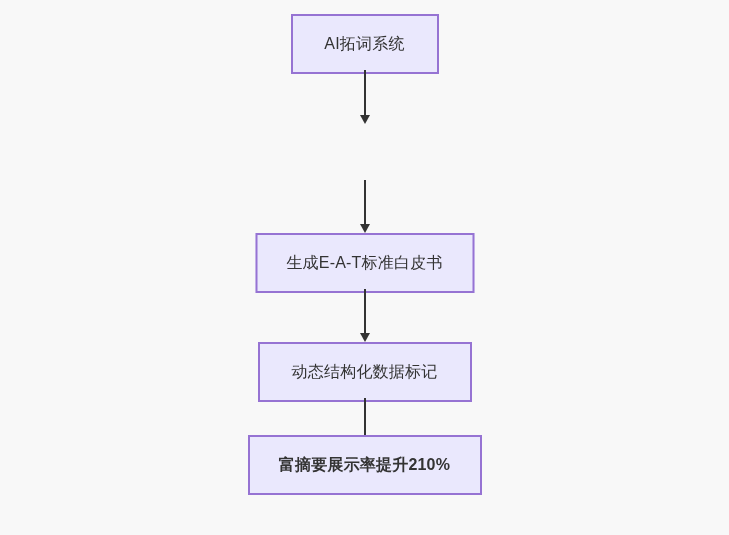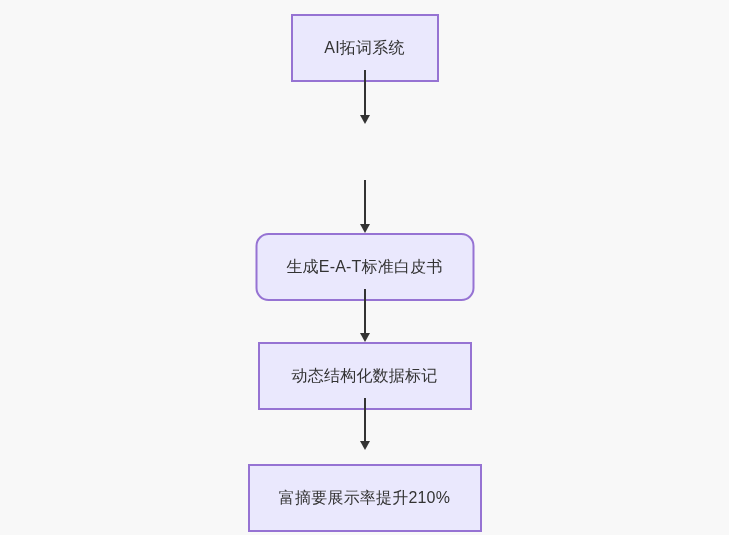--- a/index.html
+++ b/index.html
@@ -21,39 +21,39 @@
   }
 
   .node {
     position: absolute;
     box-sizing: border-box;
     background: #eae8fd;
     border: 2px solid #9673d3;
     display: flex;
     align-items: center;
     justify-content: center;
-    height: 68px;
+    height: 60px;
     left: 50%;
     transform: translateX(-50%);
   }
 
   .node-label {
     font-size: 16px;
     line-height: 1;
     color: #333333;
     white-space: nowrap;
     letter-spacing: 0.2px;
   }
 
   
   #node-0 { width: 148px; top: 14px;  }
   #node-1 { width: 190px; top: 124px; }
-  #node-2 { width: 219px; top: 233px; border-radius: 13px; }
+  #node-2 { width: 219px; top: 233px; }
   #node-3 { width: 214px; top: 342px; }
-  #node-4 { width: 234px; top: 464px; }
+  #node-4 { width: 234px; top: 435px; font-weight: bold; }
 
   
   .connector {
     position: absolute;
     left: 50%;
     transform: translateX(-50%);
     width: 14px;
   }
   .connector .stem {
     position: absolute;

